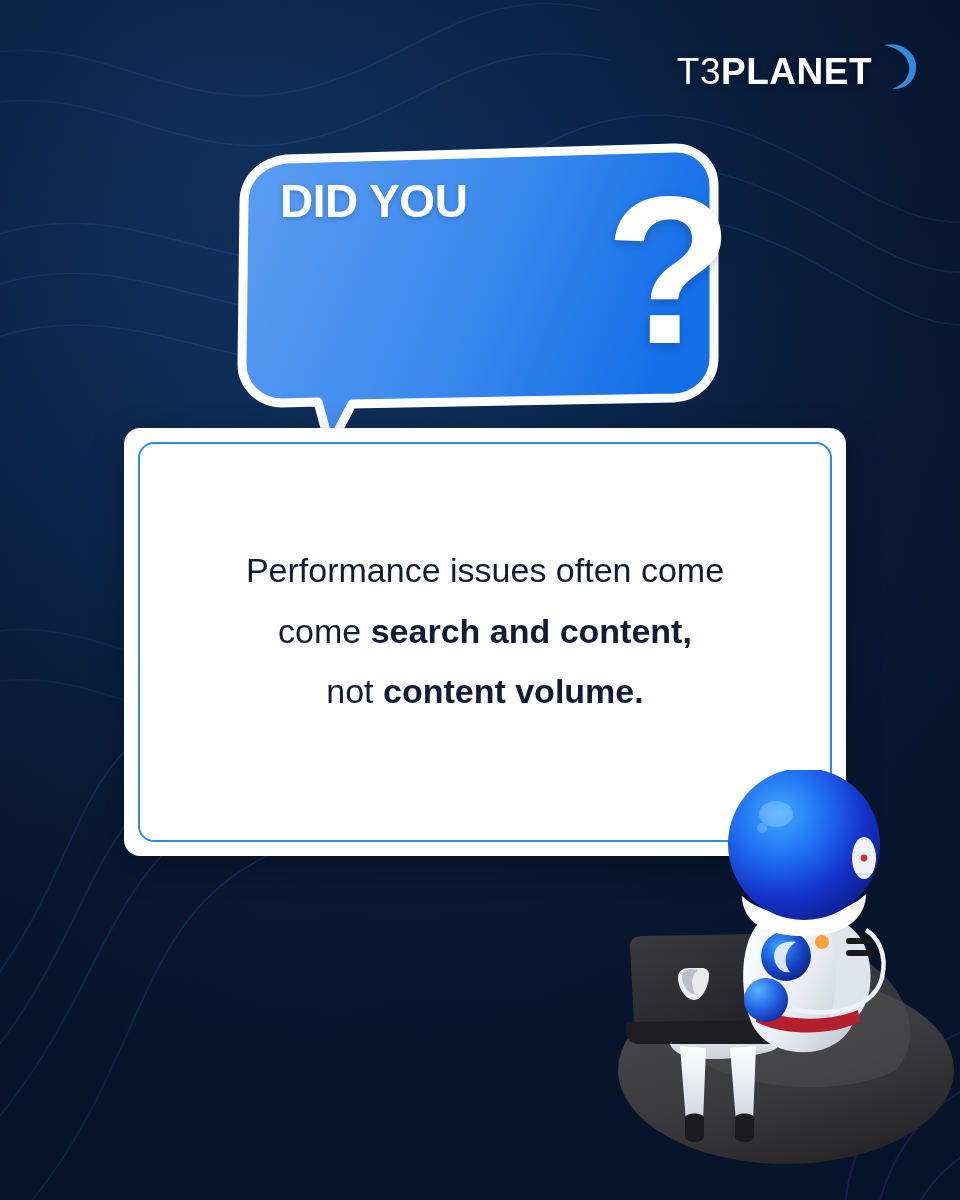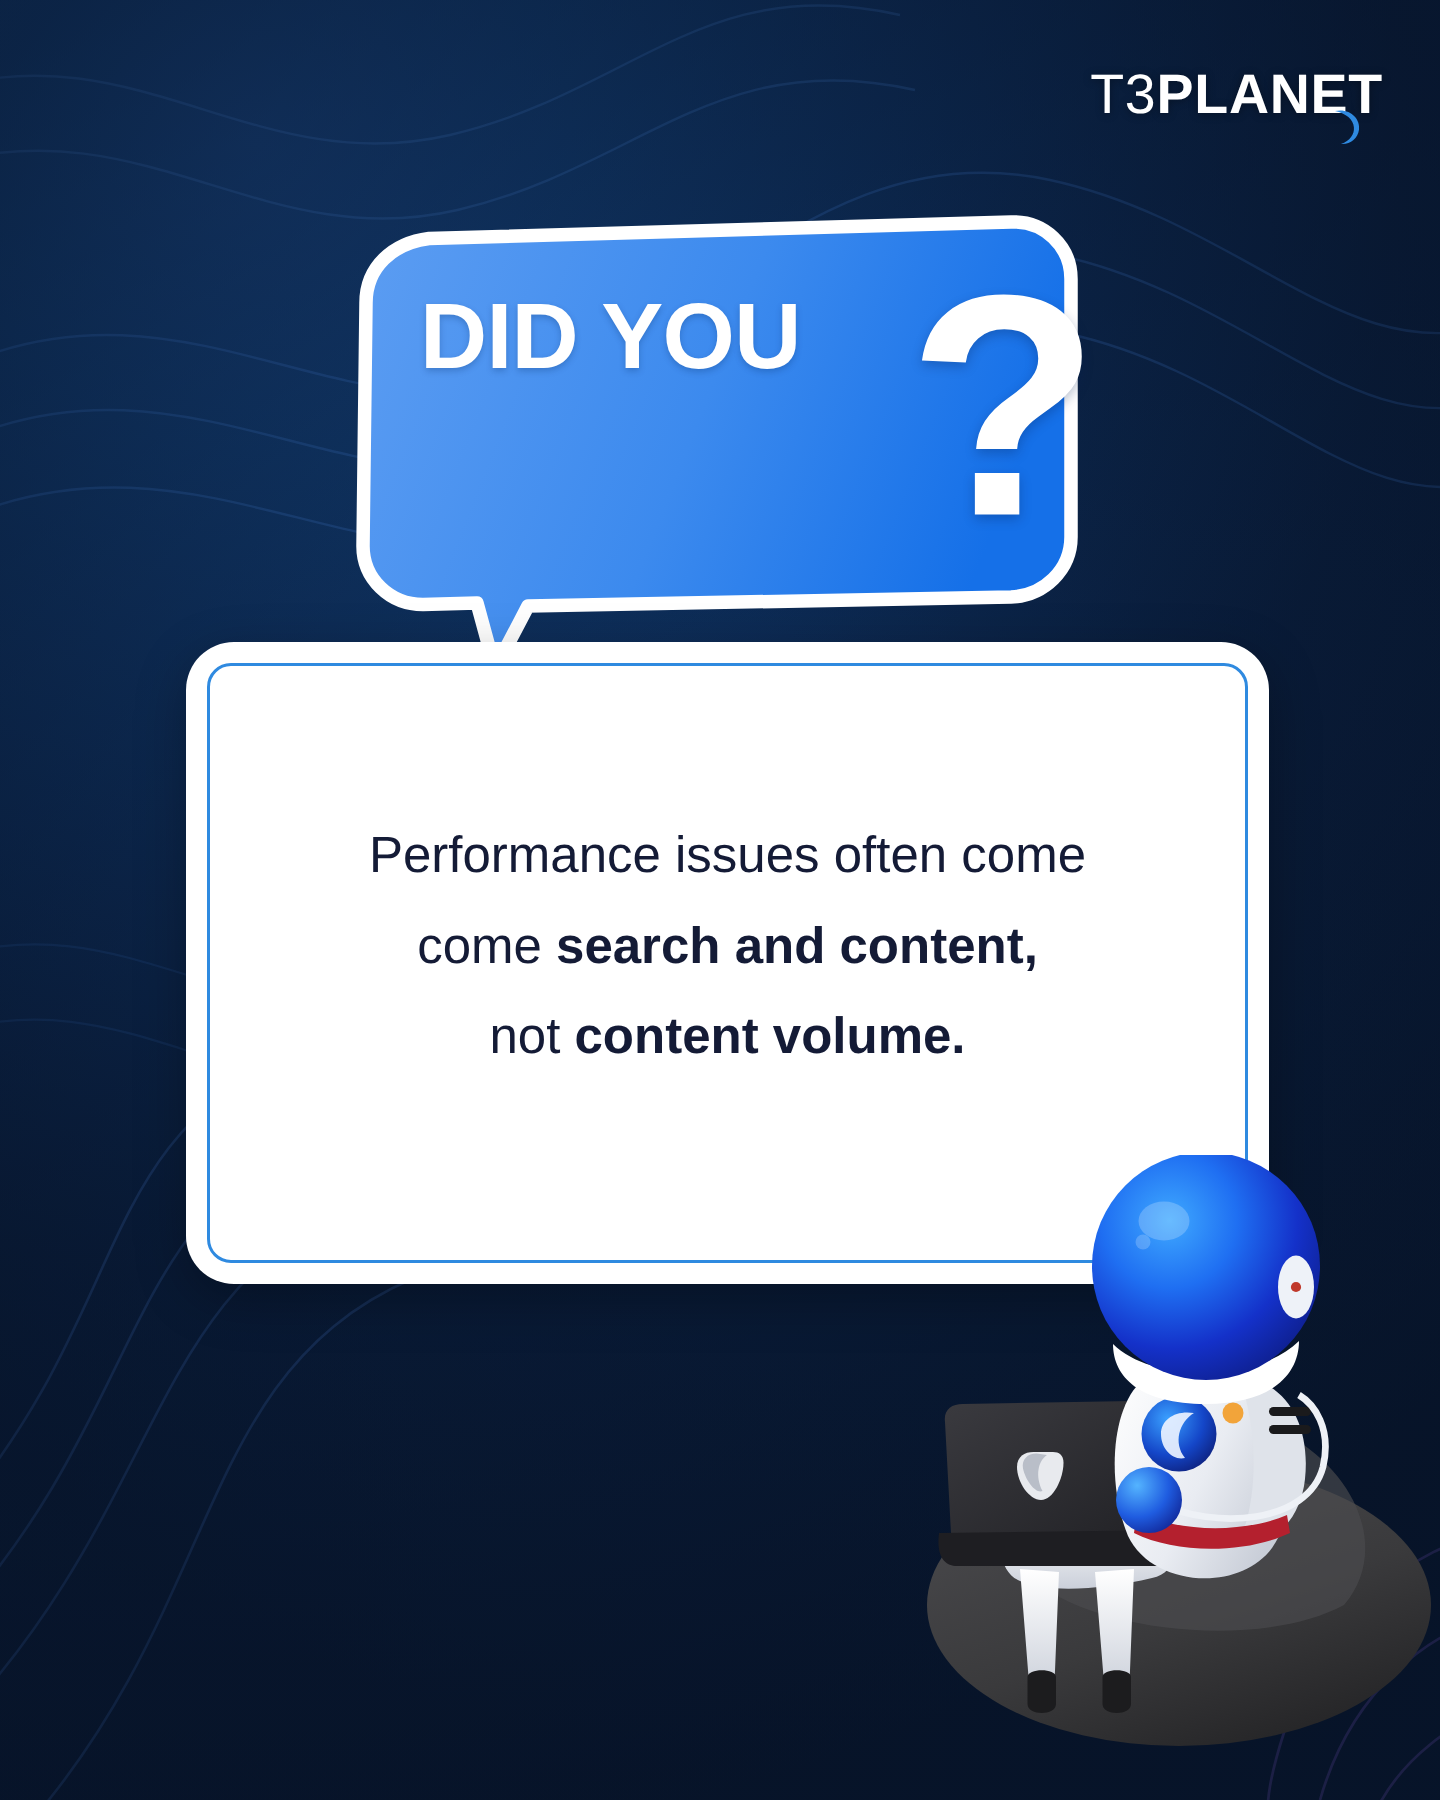--- a/index.html
+++ b/index.html
@@ -31,23 +31,22 @@
     background:
       radial-gradient(70% 55% at 50% 42%, rgba(12,44,88,0.0) 0%, rgba(6,16,34,0.55) 100%);
   }
 
   
   .logo {
     position: absolute;
     top: 44px;
     right: 38px;
     display: flex;
-    align-items: flex-end;
+    align-items: center;
     height: 54px;
-    flex-direction: column;
   }
   .logo-text {
     color: #ffffff;
     font-size: 37px;
     letter-spacing: 0.5px;
     line-height: 1;
     white-space: nowrap;
     text-shadow: 0 1px 6px rgba(0,0,0,0.35);
   }
   .logo-t3 { font-weight: 400; }
@@ -62,25 +61,25 @@
     position: absolute;
     left: 222px;
     top: 140px;
     width: 520px;
     height: 320px;
   }
   .bubble-svg { position: absolute; left: 0; top: 0; }
   .bubble-text {
     position: absolute;
     left: 58px;
-    top: 56px;
+    top: 40px;
     width: 400px;
     color: #ffffff;
     font-weight: 700;
-    font-size: 62px;
+    font-size: 46px;
     line-height: 0.95;
     letter-spacing: -0.5px;
     text-shadow: 0 2px 4px rgba(0,40,95,0.25);
   }
   .bubble-line { display: block; white-space: nowrap; }
   .qmark {
     position: absolute;
     left: 383px;
     top: 26px;
     color: #ffffff;
@@ -91,21 +90,21 @@
   }
 
   
   .card {
     position: absolute;
     left: 124px;
     top: 428px;
     width: 722px;
     height: 428px;
     background: #ffffff;
-    border-radius: 32px;
+    border-radius: 16px;
     box-shadow: 0 10px 34px rgba(0,0,0,0.28);
   }
   .card-inner-stroke {
     position: absolute;
     left: 14px;
     top: 14px;
     right: 14px;
     bottom: 14px;
     border: 2px solid #2f8ae0;
     border-radius: 16px;

